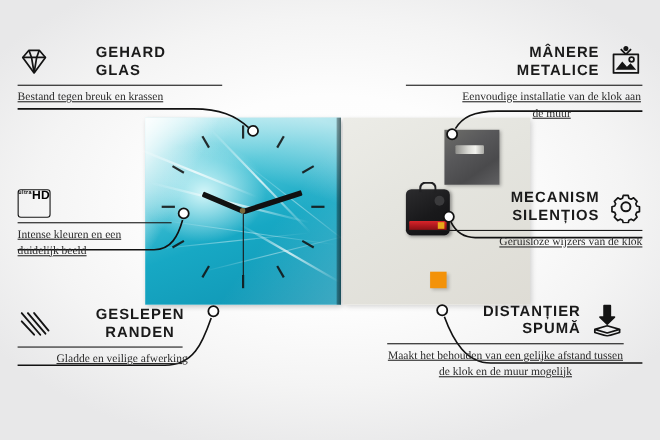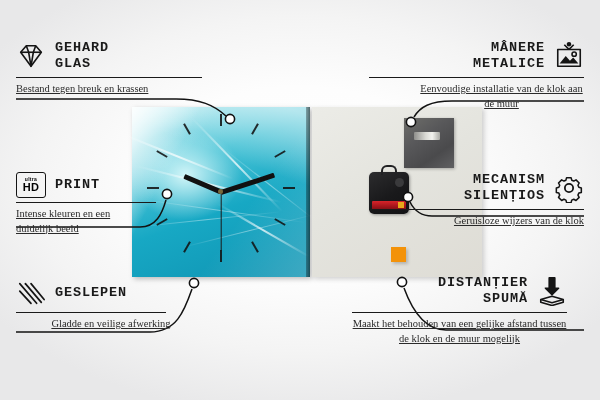--- a/index.html
+++ b/index.html
@@ -97,38 +97,38 @@
     background: #f39209;
     box-shadow: 2px 2px 3px rgba(0,0,0,.20);
   }
 
   
   .feature { position: absolute; width: 215px; }
   .feature.right { text-align: right; }
   .f-head { display: flex; align-items: center; gap: 9px; }
   .feature.right .f-head { justify-content: flex-end; }
   .f-title {
-    font-family: Liberation Mono, monospace;
+    font-family: Liberation Sans, sans-serif;
     font-size: 13.5px; font-weight: bold; letter-spacing: .9px;
-    color: #1a1a1a; line-height: 1.22; text-transform: uppercase;
+    color: #1a1a1a; line-height: 1.22; text-transform: uppercase; margin-left: 32px;
   }
   .f-rule { height: 1.4px; background: #1a1a1a; margin-top: 4px; }
   .f-sub {
     font-family: "Liberation Serif", serif;
     font-size: 10.5px; color: #2a2a2a; line-height: 1.35; margin-top: 4px; text-decoration: underline;
   }
 
   .ficon { width: 30px; height: 30px; flex: 0 0 30px; display: block; }
   .ficon svg { display: block; width: 30px; height: 30px; }
 
   
   .hd-badge {
     width: 30px; height: 26px; flex: 0 0 30px;
     border: 1.6px solid #141414; border-radius: 3px;
-    display: flex; flex-direction: column; align-items: center; justify-content: center;
+    display: flex; flex-direction: row; align-items: flex-start; justify-content: center;
     line-height: 1;
   }
   .hd-badge .u { font-family: "Liberation Sans", sans-serif; font-size: 5px; font-weight: bold; letter-spacing: .3px; }
   .hd-badge .h { font-family: "Liberation Sans", sans-serif; font-size: 11px; font-weight: bold; letter-spacing: .2px; }
 </style>
 </head>
 <body>
 
 <div id="stage">
 
@@ -221,41 +221,41 @@
     <div class="f-sub" style="width:150px;">Bestand tegen breuk en krassen</div>
   </div>
 
   <div class="feature left" style="left:16px; top:172px;">
     <div class="f-head">
       <span class="hd-badge">
         <span class="u">ultra</span>
         <span class="h">HD</span>
       </span>
       <div class="f-title">
-        <div>PRINT</div>
       </div>
     </div>
     <div class="f-rule" style="width:140px;"></div>
     <div class="f-sub" style="width:130px;">Intense kleuren en een duidelijk beeld</div>
   </div>
 
   <div class="feature left" style="left:16px; top:278px;text-align:center;">
     <div class="f-head">
       <span class="ficon">
         <svg viewBox="0 0 32 32">
             <g stroke="#141414" stroke-width="1.8" stroke-linecap="round">
           <path d="M4 6 L22 27"></path>
               <path d="M10 6 L27 26"></path>
               <path d="M16 6 L30 23"></path>
               <path d="M4 14 L16 27"></path>
         </g>
           </svg>
       </span>
       <div class="f-title">
         <div>GESLEPEN</div>
+        <div>RANDEN</div>
       </div>
     </div>
     <div class="f-rule" style="width:150px;"></div>
     <div class="f-sub" style="width:190px;">Gladde en veilige afwerking</div>
   </div>
 
   <div class="feature right" style="left:369px; top:40px;">
     <div class="f-head">
       <div class="f-title">
         <div>MÂNERE</div>

